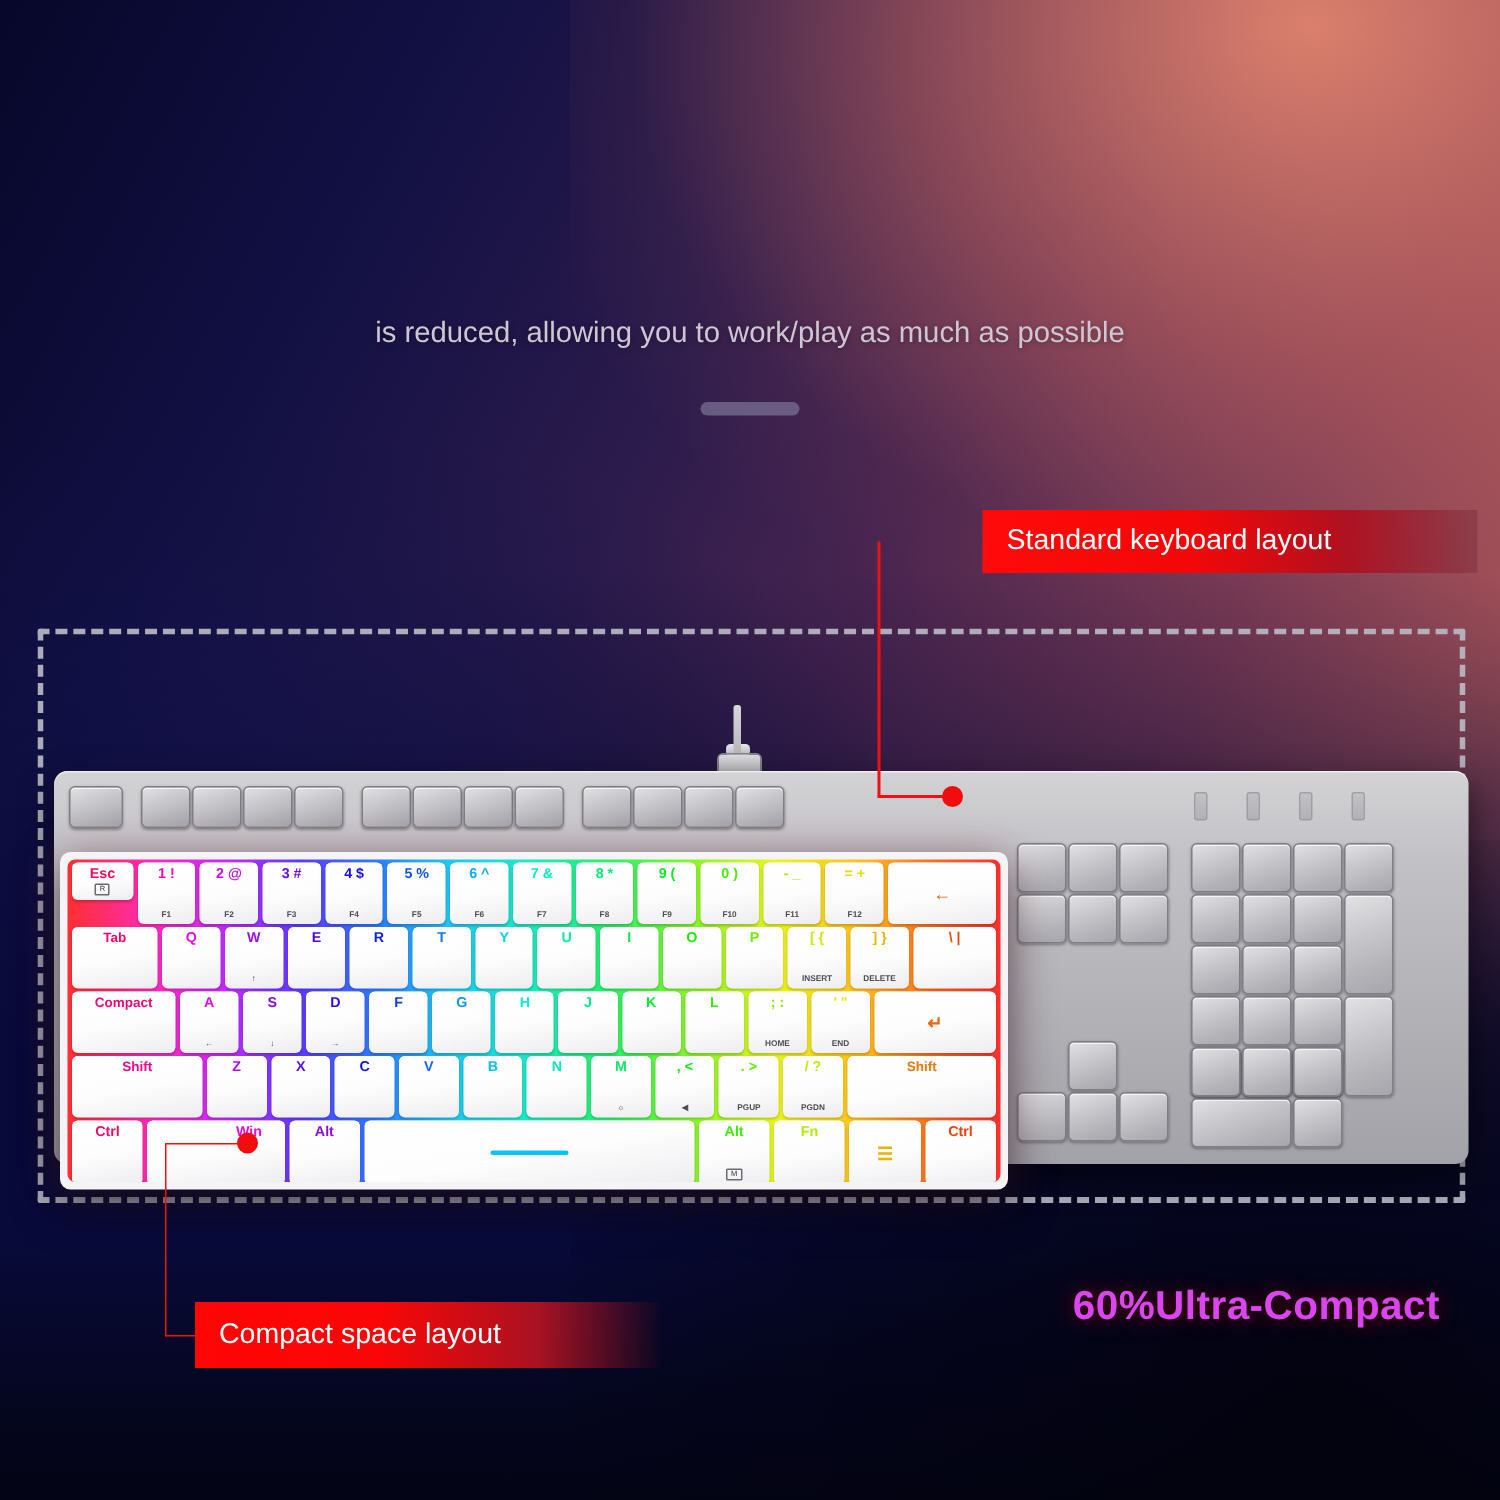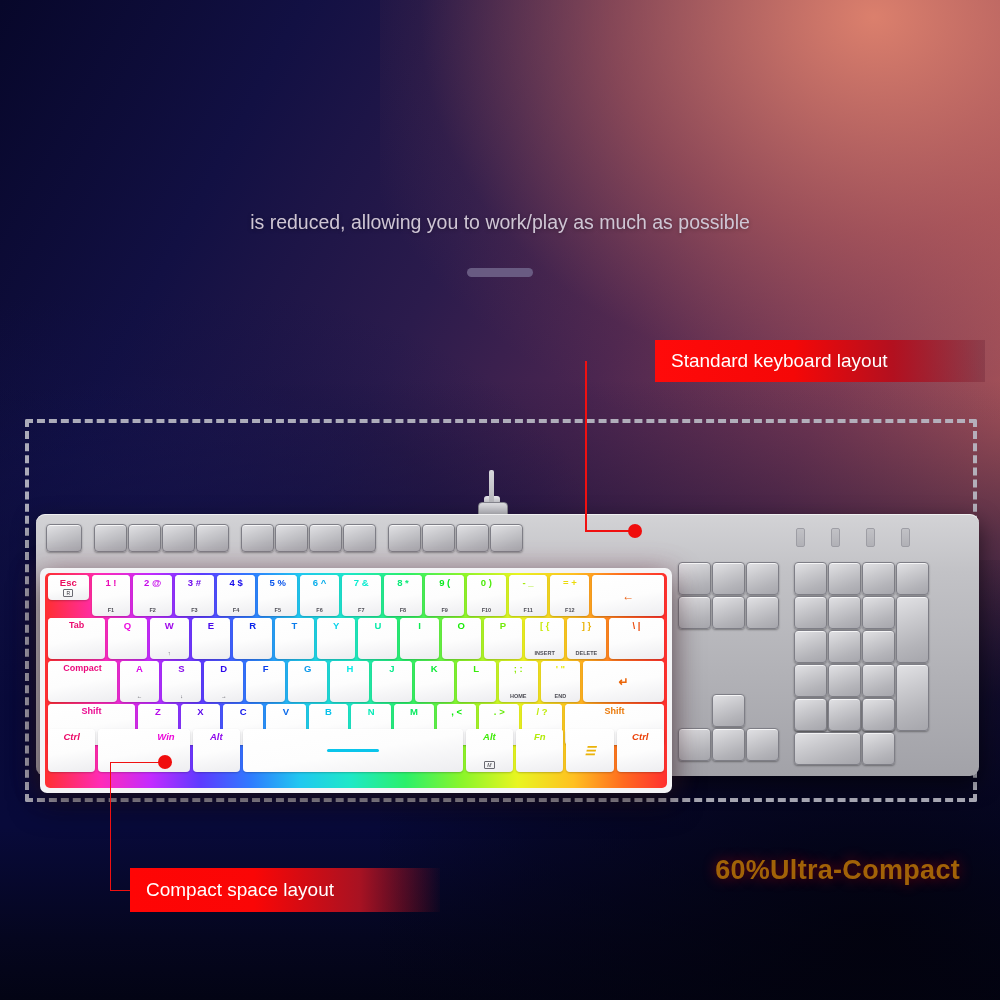--- a/index.html
+++ b/index.html
@@ -86,21 +86,21 @@
   .leader{position:absolute;background:#f01010;}
   .leader-v-top{left:585px;top:361px;width:1.6px;height:170px;}
   .leader-h-top{left:585px;top:530px;width:50px;height:1.6px;}
   .dot{position:absolute;width:14px;height:14px;border-radius:50%;background:#f00d0d;}
   .dot-top{left:628px;top:524px;}
   .leader-h-bot{left:110px;top:890px;width:22px;height:1.4px;}
   .leader-v-bot{left:110px;top:762px;width:1.4px;height:129px;}
   .leader-h-bot2{left:110px;top:762px;width:55px;height:1.4px;}
   .dot-bot{left:158px;top:755px;}
   .ultra{position:absolute;right:40px;top:855px;font-size:27px;font-weight:bold;
-    color:#a16207;letter-spacing:.3px;text-shadow:0 0 14px rgba(255,0,0,.45);}
+    color:#d946ef;letter-spacing:.3px;text-shadow:0 0 14px rgba(255,0,0,.45);}
 </style>
 </head>
 <body>
 
 <div id="stage">
 
   <div class="bg-base"></div>
   <div class="bg-glow-mid"></div>
   <div class="bg-glow-tr"></div>
   <div class="bg-fade-bottom"></div>
@@ -360,21 +360,21 @@
             <span class="sub">PGUP</span>
           </div>
           <div class="key" style="flex: 42 0 0px; height: 41px;">
             <span class="lg" style="color: rgb(192, 235, 10);">/ ?</span>
             <span class="sub">PGDN</span>
           </div>
           <div class="key wide" style="flex: 105 0 0px; height: 41px;">
             <span class="lg" style="color: rgb(235, 122, 10);">Shift</span>
           </div>
         </div>
-        <div class="krow" style="top: 156px; height: 43px; font-style: italic;">
+        <div class="krow" style="top: 174px; height: 43px;">
           <div class="key" style="flex: 54 0 0px; height: 43px;">
             <span class="lg" style="color: rgb(235, 10, 104);">Ctrl</span>
           </div>
           <div class="key" style="flex: 54 0 0px; height: 43px; padding-left: 44px;">
             <span class="lg" style="color: rgb(235, 10, 217);">Win</span>
           </div>
           <div class="key" style="flex: 54 0 0px; height: 43px;">
             <span class="lg" style="color: rgb(141, 10, 235);">Alt</span>
           </div>
           <div class="key wide" style="flex: 251 0 0px; height: 43px; justify-content: center; padding-top: 0px;">

